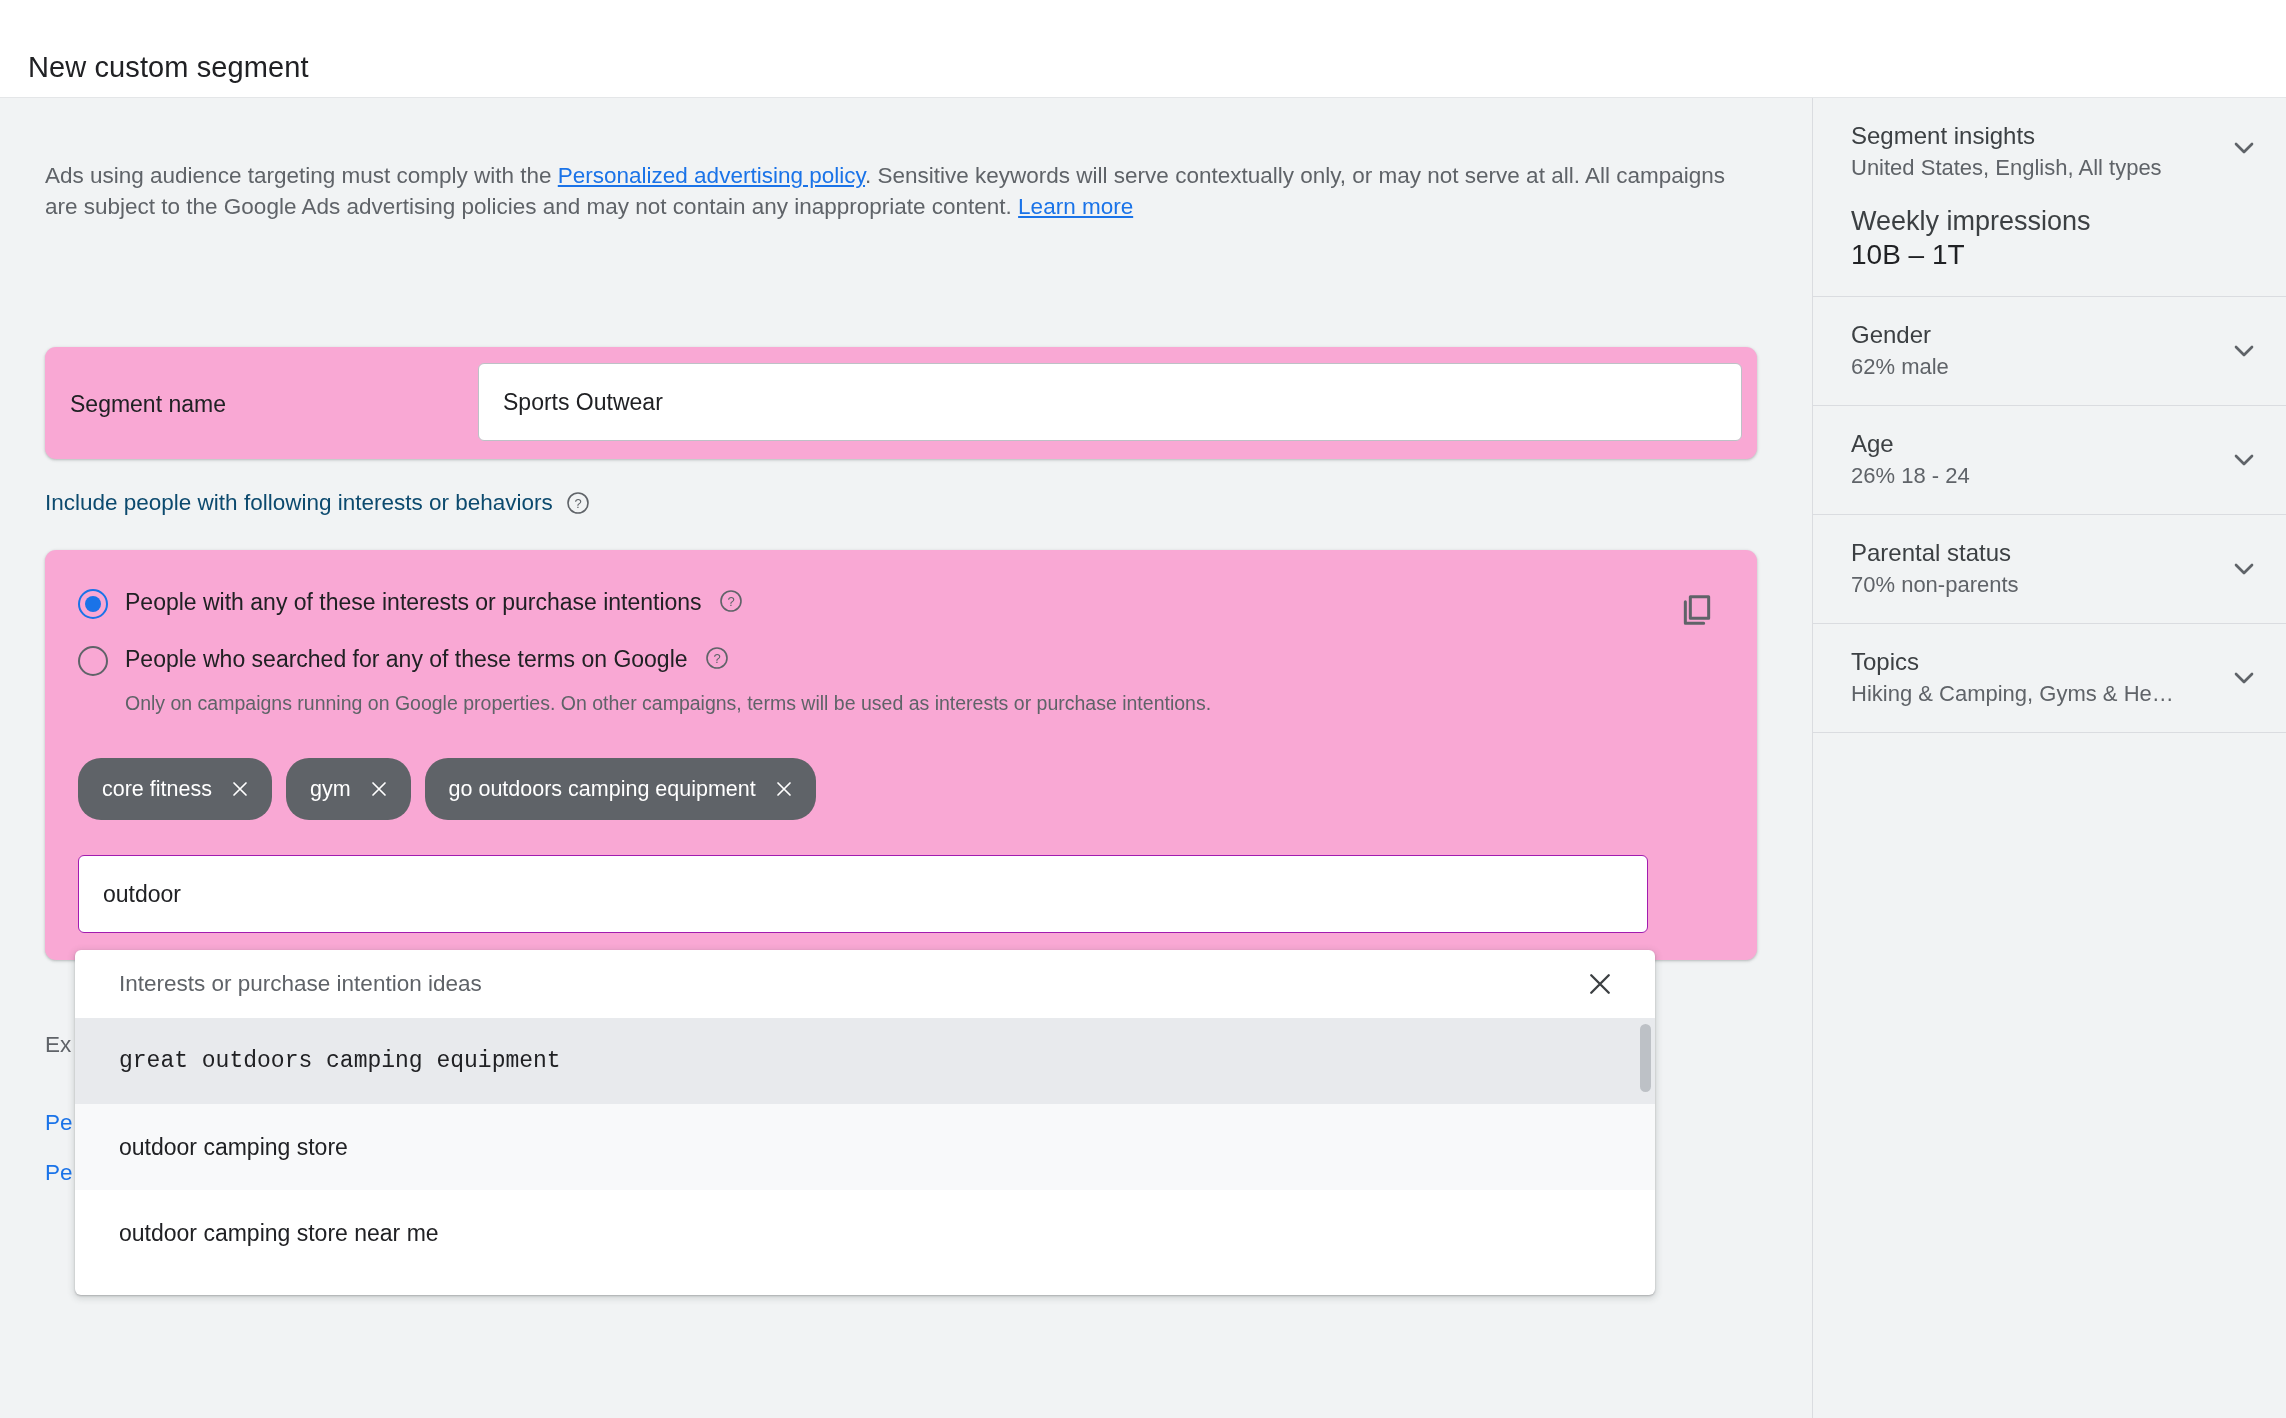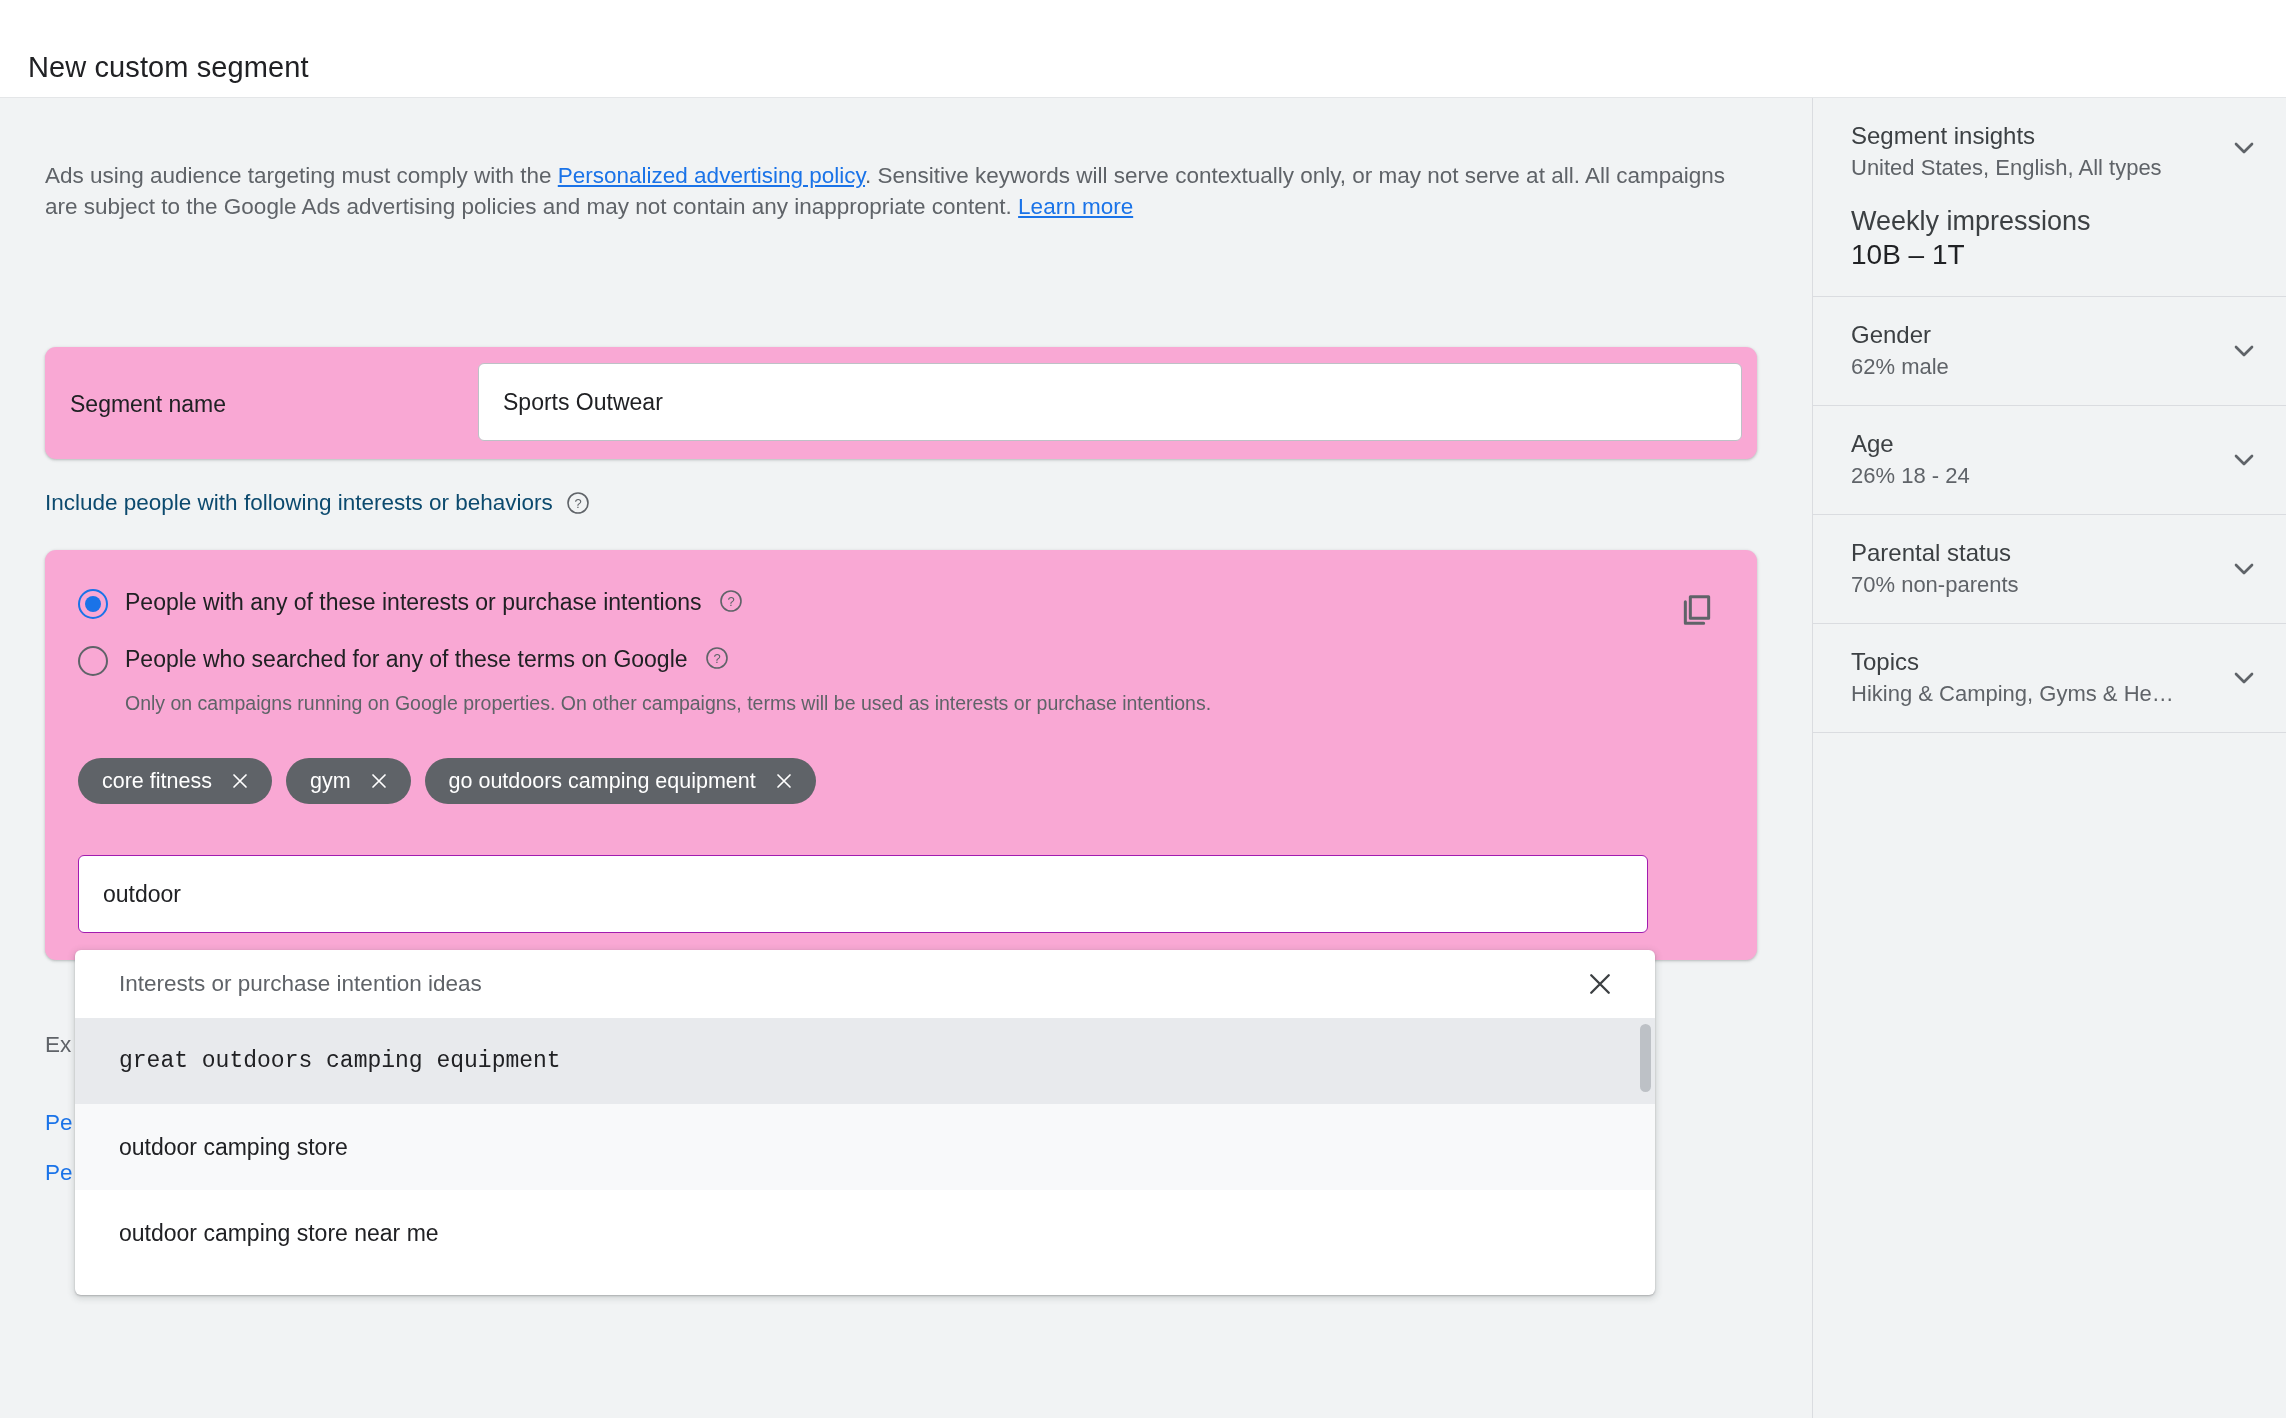--- a/index.html
+++ b/index.html
@@ -151,21 +151,21 @@
 
   
   .chips {
     position: absolute;
     left: 33px; top: 208px;
     display: flex;
     gap: 14px;
     align-items: center;
   }
   .chip {
-    height: 46px;
+    height: 62px;
     background: #5f6368;
     color: #ffffff;
     border-radius: 23px;
     display: flex;
     align-items: center;
     gap: 18px;
     padding: 0 22px 0 24px;
     font-size: 21.5px;
     white-space: nowrap;
   }

